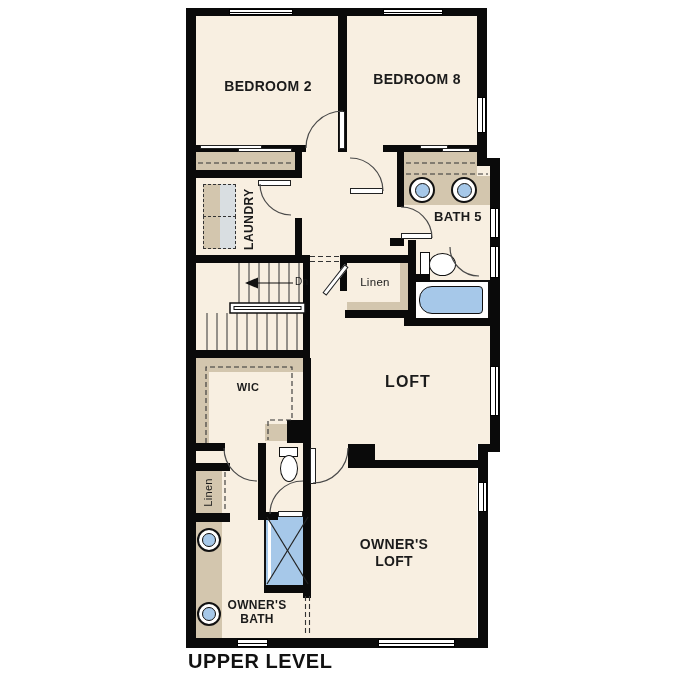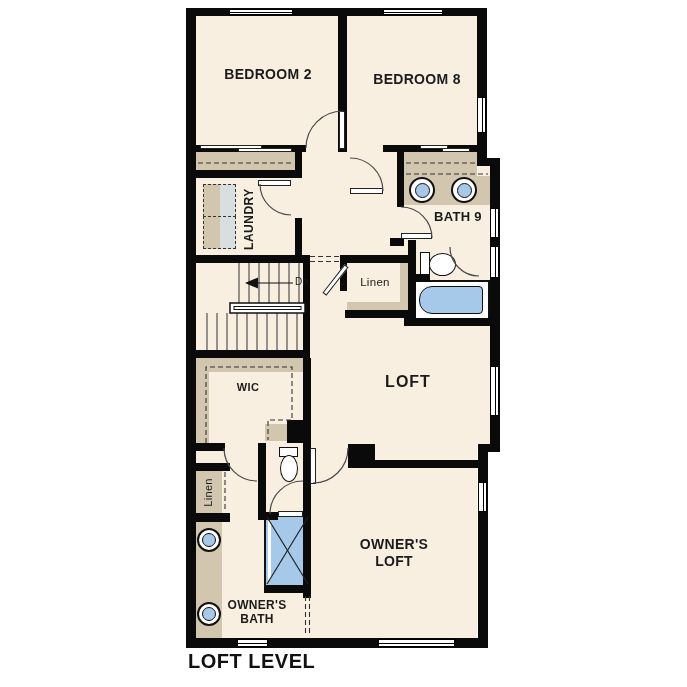--- a/index.html
+++ b/index.html
@@ -167,27 +167,27 @@
       <path d="M310,256.5 H340 M310,261.5 H340"></path>
       <path d="M305.5,596 V634 M309.5,596 V634"></path>
       <path d="M225,472 V512"></path>
     </g>
     <g stroke="#222" stroke-width="1.2">
       <line x1="267" y1="517" x2="308" y2="584"></line>
       <line x1="308" y1="517" x2="267" y2="584"></line>
     </g>
   </svg>
 
-  <div class="lbl" style="left:198px;top:66px;width:140px;font-size:14px">BEDROOM 2</div>
+  <div class="lbl" style="left:198px;top:78px;width:140px;font-size:14px">BEDROOM 2</div>
   <div class="lbl" style="left:347px;top:71px;width:140px;font-size:14px">BEDROOM 8</div>
   <div class="lbl" style="left:209px;top:212px;width:80px;font-size:12px;letter-spacing:.5px;transform:rotate(-90deg)">LAUNDRY</div>
-  <div class="lbl" style="left:432px;top:209px;width:52px;font-size:13px">BATH 9</div>
+  <div class="lbl" style="left:432px;top:209px;width:52px;font-size:13px">BATH 5</div>
   <div class="lbl" style="left:349px;top:276px;width:52px;font-size:11.5px;font-weight:normal">Linen</div>
   <div class="lbl" style="left:358px;top:373px;width:100px;font-size:16px;letter-spacing:1px">LOFT</div>
   <div class="lbl" style="left:223px;top:381px;width:50px;font-size:11px">WIC</div>
   <div class="lbl" style="left:295px;top:276px;width:24px;font-size:10px;font-weight:normal;text-align:left">Dn</div>
   <div class="lbl" style="left:188px;top:486px;width:40px;font-size:11px;font-weight:normal;transform:rotate(-90deg)">Linen</div>
   <div class="lbl" style="left:346px;top:536px;width:96px;font-size:14px">OWNER'S LOFT</div>
   <div class="lbl" style="left:217px;top:598px;width:80px;font-size:12px">OWNER'S BATH</div>
 
-  <div class="title" style="left:188px;top:650px;font-size:20px;letter-spacing:.5px">LOFT LEVEL</div>
+  <div class="title" style="left:188px;top:650px;font-size:20px;letter-spacing:.5px">UPPER LEVEL</div>
 
 </div>
 
 </body></html>

